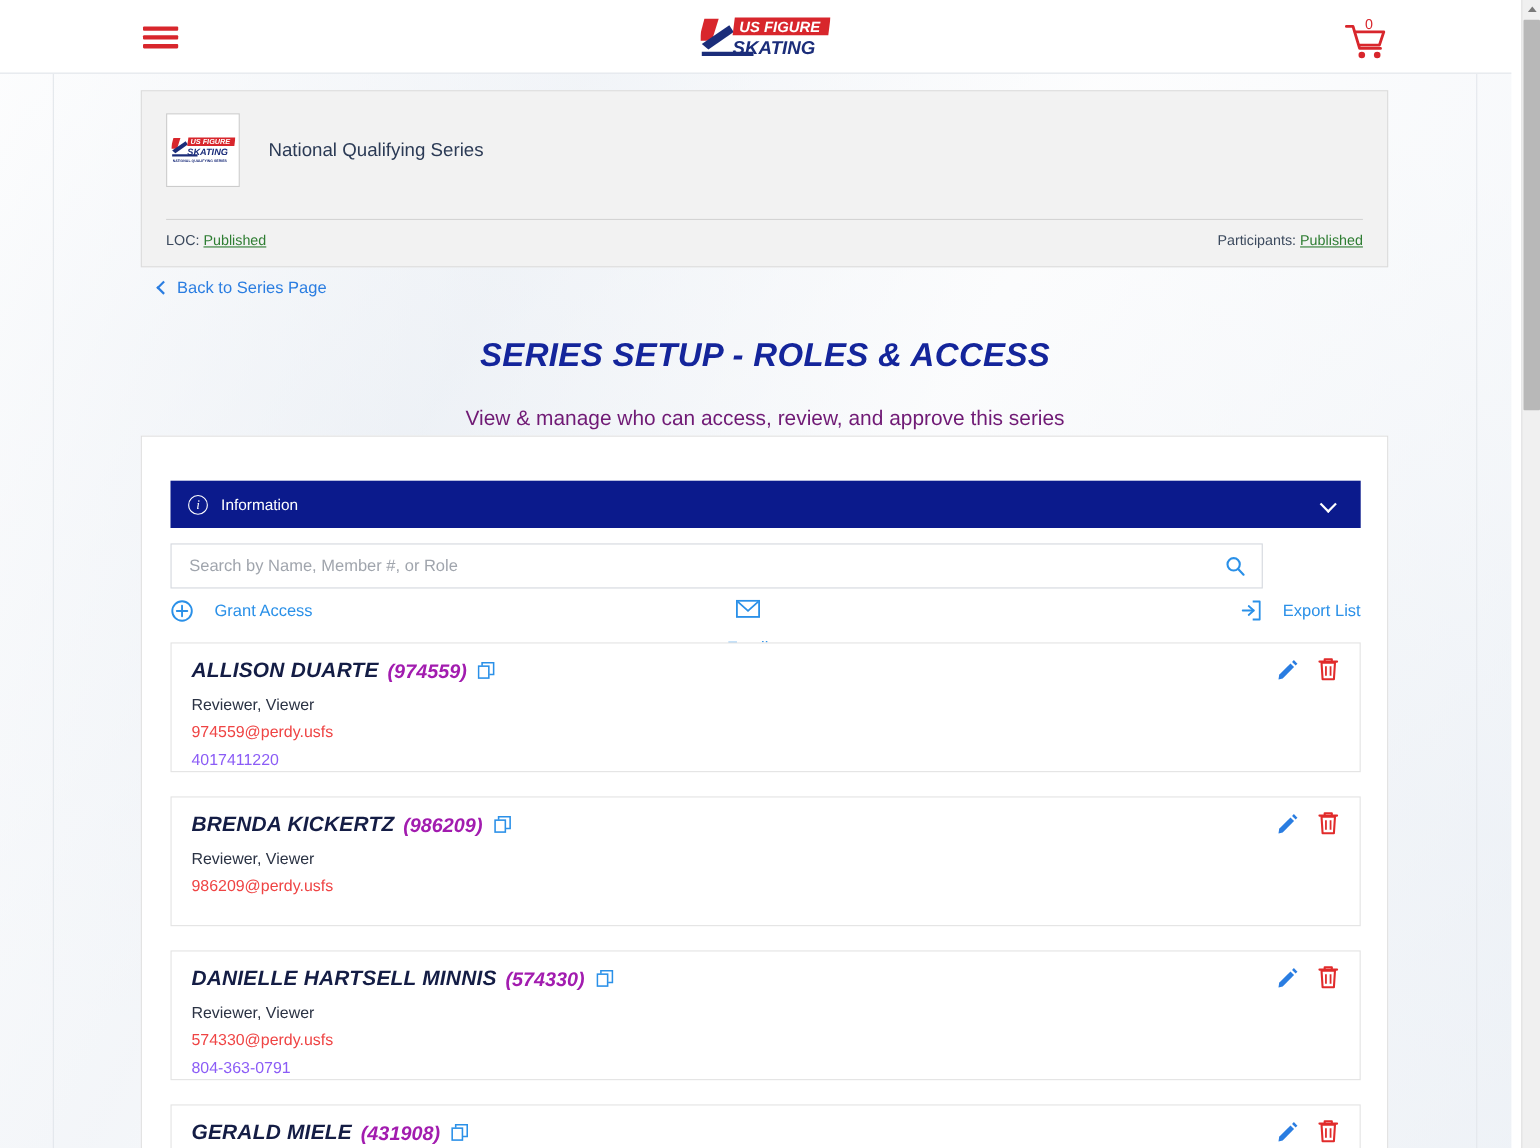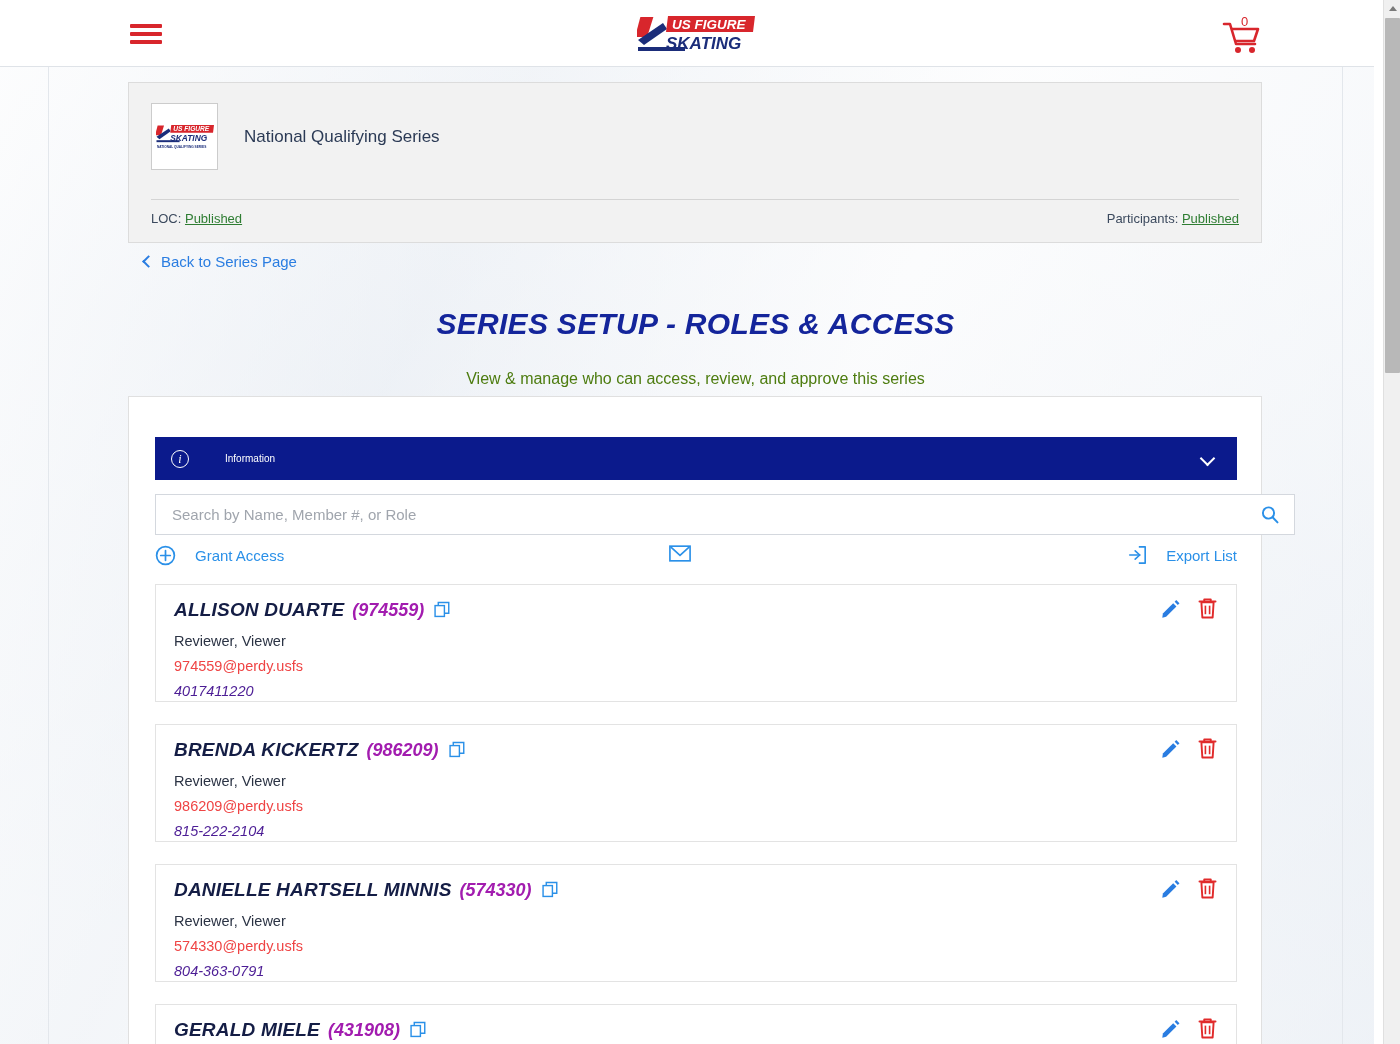--- a/index.html
+++ b/index.html
@@ -120,21 +120,21 @@
   .page-heading {
     position: absolute; left: 0; right: 0; top: 240px;
     text-align: center;
     font-size: 30px; font-weight: bold; font-style: italic;
     letter-spacing: 0.3px;
     color: #14259b;
   }
   .page-sub {
     position: absolute; left: 0; right: 0; top: 303px;
     text-align: center;
-    font-size: 16px; color: #4d7c0f;
+    font-size: 19px; color: #701a75;
   }
 
   
   .main-panel {
     position: absolute; left: 79px; top: 329px;
     width: 1134px; height: 700px;
     background: #ffffff;
     border: 1px solid #e0e0e0;
   }
   .info-bar {
@@ -145,32 +145,32 @@
     padding: 0 16px;
     color: #fff; cursor: pointer;
   }
   .info-icon {
     width: 18px; height: 18px; border-radius: 50%;
     border: 1.6px solid #ffffff;
     display: inline-flex; align-items: center; justify-content: center;
     font-size: 12px; font-style: italic; font-family: "Liberation Serif", serif;
     margin-right: 12px; line-height: 1;
   }
-  .info-label { font-size: 10px; margin-left: 24px; }
+  .info-label { font-size: 14px; }
   .chev-down {
     position: absolute; right: 24px; top: 16px;
     width: 11px; height: 11px;
     border-right: 2.4px solid #fff; border-bottom: 2.4px solid #fff;
     transform: rotate(45deg);
   }
 
   
   .search-box {
     position: absolute; left: 26px; top: 97px;
-    width: 1140px; height: 41px;
+    width: 993px; height: 41px;
     background: #fff; border: 1px solid #d4d8de;
     display: flex; align-items: center;
   }
   .search-input {
     flex: 1; border: none; outline: none;
     font-size: 15px; color: #3a3a3a;
     padding: 0 16px; height: 100%;
     background: transparent;
     font-family: "Liberation Sans", sans-serif;
   }
@@ -210,21 +210,21 @@
     font-size: 19px; font-weight: bold; font-style: italic;
     color: #141d45; letter-spacing: .2px;
   }
   .p-member {
     font-size: 18px; font-style: italic; font-weight: bold;
     color: #a21caf;
   }
   .copy-icon { width: 16px; height: 17px; cursor: pointer; margin-left: 2px; }
   .p-roles { margin-top: 14px; font-size: 14.5px; color: #2b3344; }
   .p-email { margin-top: 9px; font-size: 14.5px; color: #ef4444; cursor: pointer; }
-  .p-phone { margin-top: 9px; font-size: 14.5px; color: #4c1d95; cursor: pointer; font-style: italic; }
+  .p-phone { margin-top: 9px; font-size: 14.5px; color: #8b5cf6; cursor: pointer; }
   .row-actions {
     position: absolute; right: 18px; top: 12px;
     display: flex; align-items: center; gap: 16px;
   }
   .icon-btn { cursor: pointer; width: 21px; height: 23px; }
 
   
   .vscroll {
     position: absolute; right: 0; top: 0;
     width: 17px; height: 1044px;
@@ -402,21 +402,20 @@
           <div class="p-name-line">
             <span class="p-name">BRENDA KICKERTZ</span>
             <span class="p-member">(986209)</span>
             <svg class="copy-icon" viewBox="0 0 18 18">
               <rect x="1.2" y="4.6" width="10.5" height="12.2" fill="none" stroke="#2a90e8" stroke-width="1.6"></rect>
               <path d="M4.8 4.2 V1.2 H16.6 V13.2 H12.2" fill="none" stroke="#2a90e8" stroke-width="1.6"></path>
             </svg>
           </div>
           <div class="p-roles">Reviewer, Viewer</div>
           <div class="p-email">986209@perdy.usfs</div>
-          <div class="p-phone">815-222-2104</div>
           <div class="row-actions">
             <svg class="icon-btn" viewBox="0 0 22 22">
               <path d="M3 16.2 L13.8 5.4 L17.2 8.8 L6.4 19.6 L2.4 20.6 Z" fill="#2a7de1"></path>
               <path d="M15.3 3.9 L17 2.2 L20.4 5.6 L18.7 7.3 Z" fill="#2a7de1"></path>
             </svg>
             <svg class="icon-btn" viewBox="0 0 22 24">
               <path d="M2.6 4.6 H19.4" stroke="#e12b2b" stroke-width="2" stroke-linecap="round"></path>
               <path d="M7.6 4.2 V2.4 H14.4 V4.2" fill="none" stroke="#e12b2b" stroke-width="2" stroke-linejoin="round"></path>
               <path d="M4.6 5.6 H17.4 L16.4 21.4 H5.6 Z" fill="none" stroke="#e12b2b" stroke-width="2" stroke-linejoin="round"></path>
               <line x1="8.8" y1="9" x2="8.8" y2="18" stroke="#e12b2b" stroke-width="1.7"></line>

